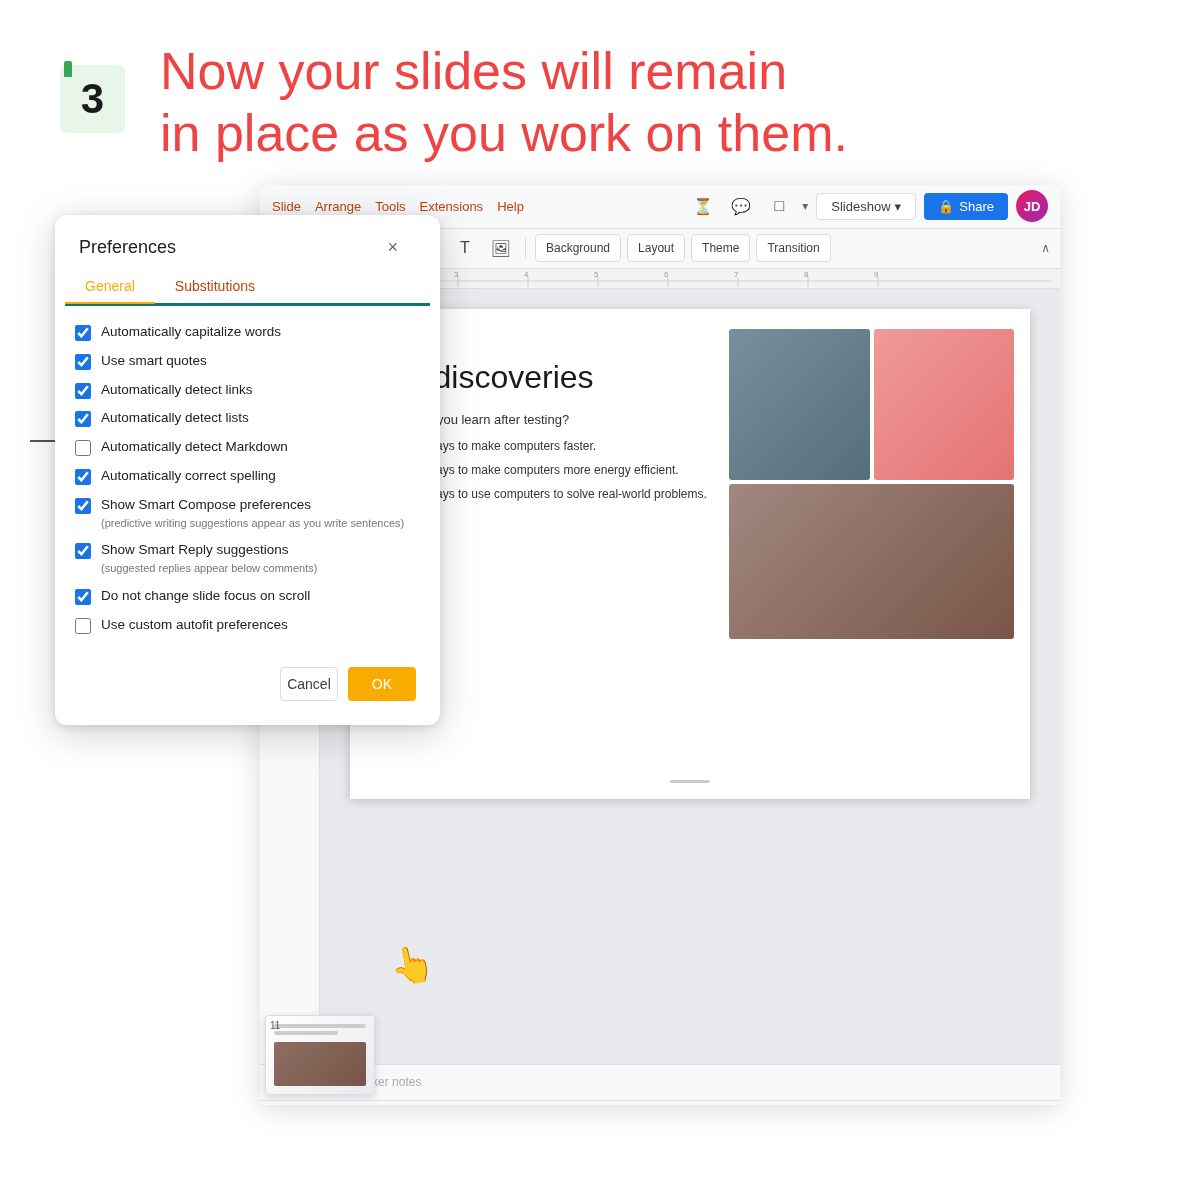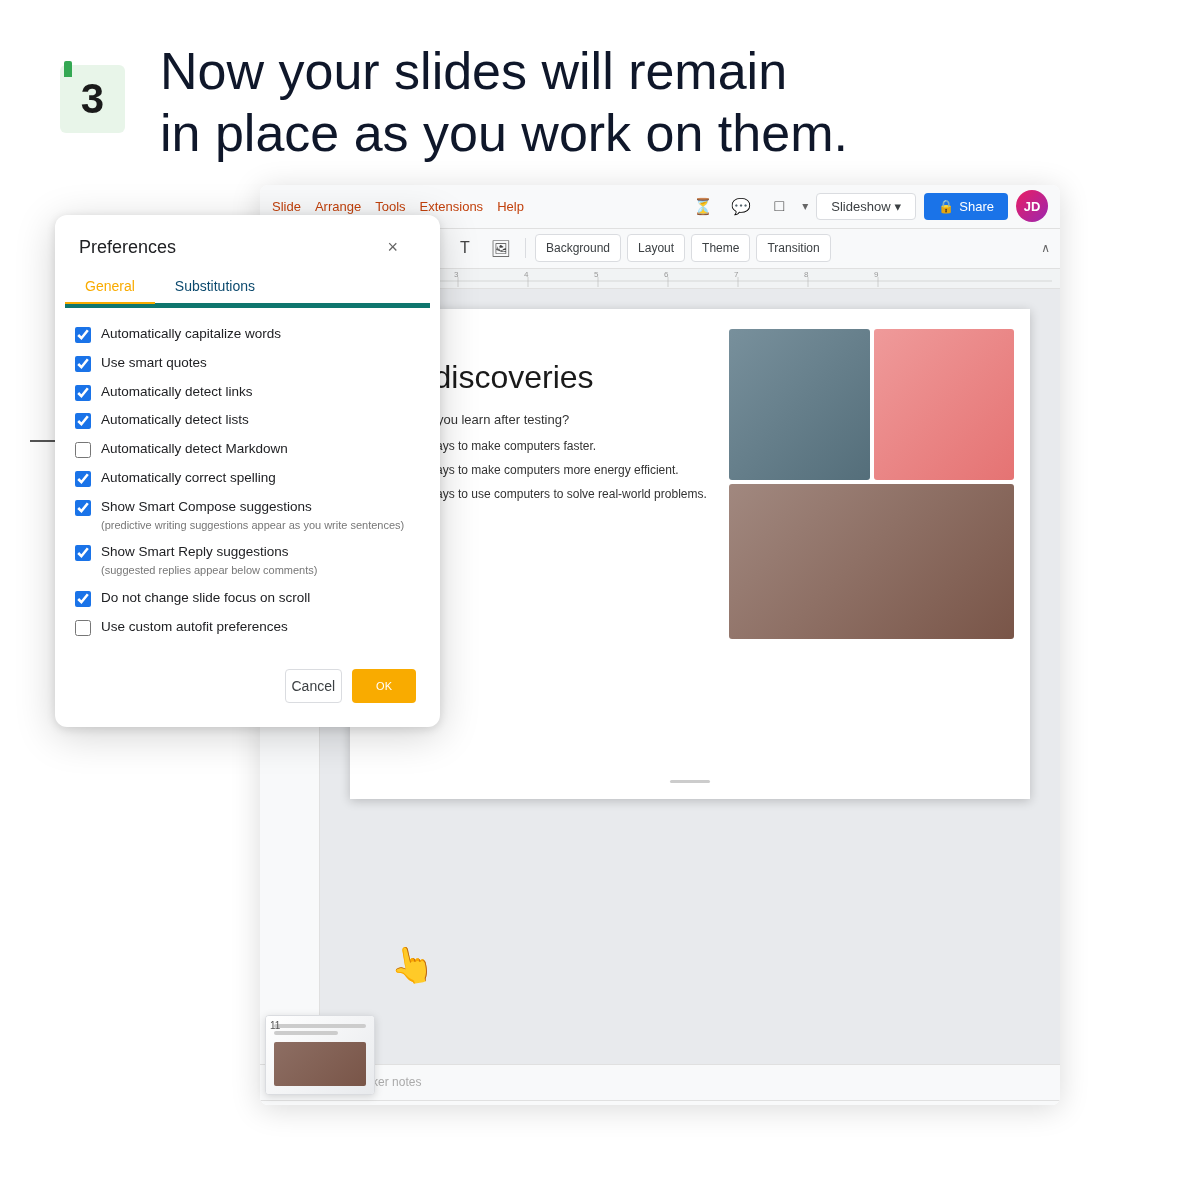--- a/index.html
+++ b/index.html
@@ -46,21 +46,21 @@
       border-radius: 2px 2px 0 0;
     }
     .step-number {
       font-size: 42px;
       font-weight: bold;
       color: #1a1a1a;
     }
     .header-text {
       font-size: 52px;
       font-weight: 400;
-      color: #0f172a;
+      color: #ef4444;
       line-height: 1.2;
     }
 
     
     .main-content {
       position: relative;
       width: 100%;
       height: calc(100% - 220px);
       padding: 0 30px;
     }
@@ -113,27 +113,27 @@
     .close-btn {
       background: none;
       border: none;
       cursor: pointer;
       font-size: 18px;
       color: #666;
       padding: 2px 6px;
     }
     .dialog-tabs {
       display: flex;
-      border-bottom: 5px solid #0f766e;
+      border-bottom: 3px solid #0f766e;
       margin: 0 10px;
     }
     .tab-item {
       padding: 8px 20px;
       font-size: 14px;
-      color: #0c4a6e;
+      color: #c2410c;
       cursor: pointer;
       border-bottom: 2px solid transparent;
       margin-bottom: -1px;
     }
     .tab-item.active {
       color: #f9ab00;
       border-bottom: 2px solid #f9ab00;
       font-weight: 500;
     }
     .dialog-body {
@@ -176,21 +176,21 @@
       padding: 8px 6px;
       font-size: 14px;
       color: #3c4043;
       cursor: pointer;
     }
     .btn-ok {
       background: #f9ab00;
       border: none;
       border-radius: 4px;
       padding: 8px 24px;
-      font-size: 11px;
+      font-size: 14px;
       color: #fff;
       font-weight: 500;
       cursor: pointer;
     }
 
     
     .cursor-hand {
       position: absolute;
       left: 390px;
       top: 760px;
@@ -705,21 +705,21 @@
       </div>
 
       <div class="checkbox-item">
         <input type="checkbox" checked="" style="">
         <label class="checkbox-label">Automatically correct spelling</label>
       </div>
 
       <div class="checkbox-item">
         <input type="checkbox" checked="" style="">
         <label class="checkbox-label">
-          <span>Show Smart Compose suggestions</span>
+          <span>Show Smart Compose preferences</span>
           <span class="checkbox-sublabel">(predictive writing suggestions appear as you write sentences)</span>
         </label>
       </div>
 
       <div class="checkbox-item">
         <input type="checkbox" checked="" style="">
         <label class="checkbox-label">
           <span>Show Smart Reply suggestions</span>
           <span class="checkbox-sublabel">(suggested replies appear below comments)</span>
         </label>

